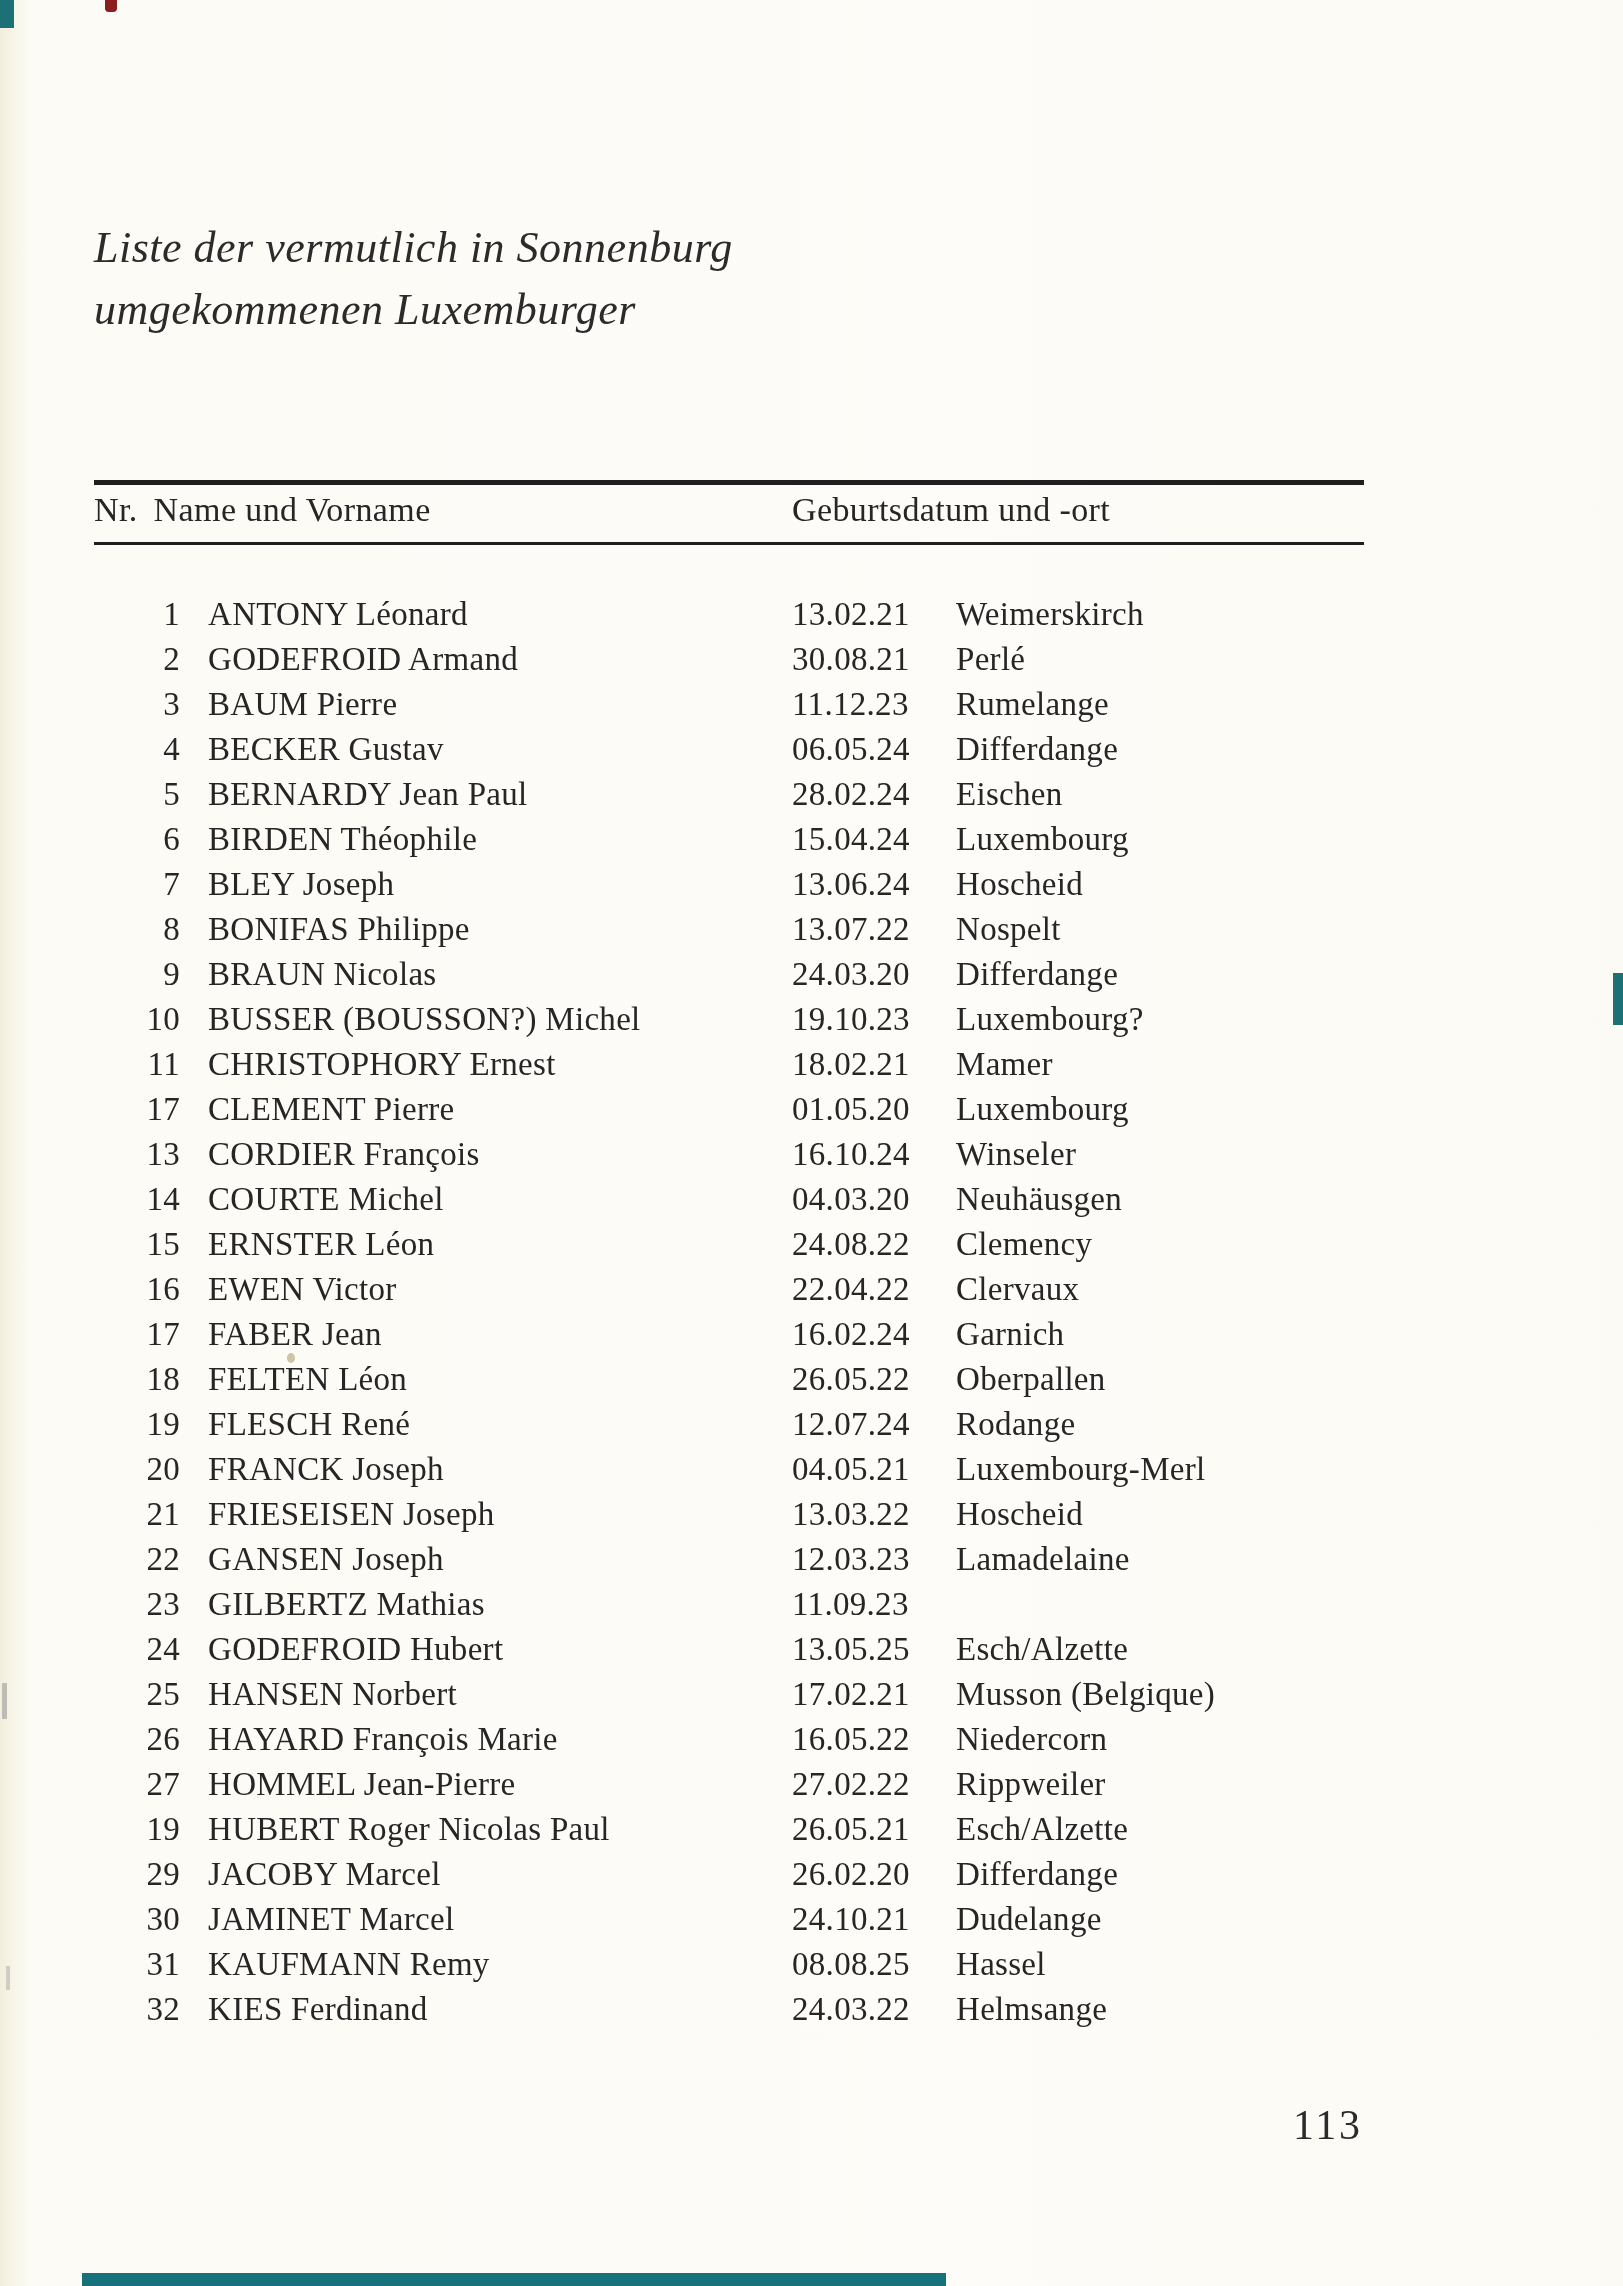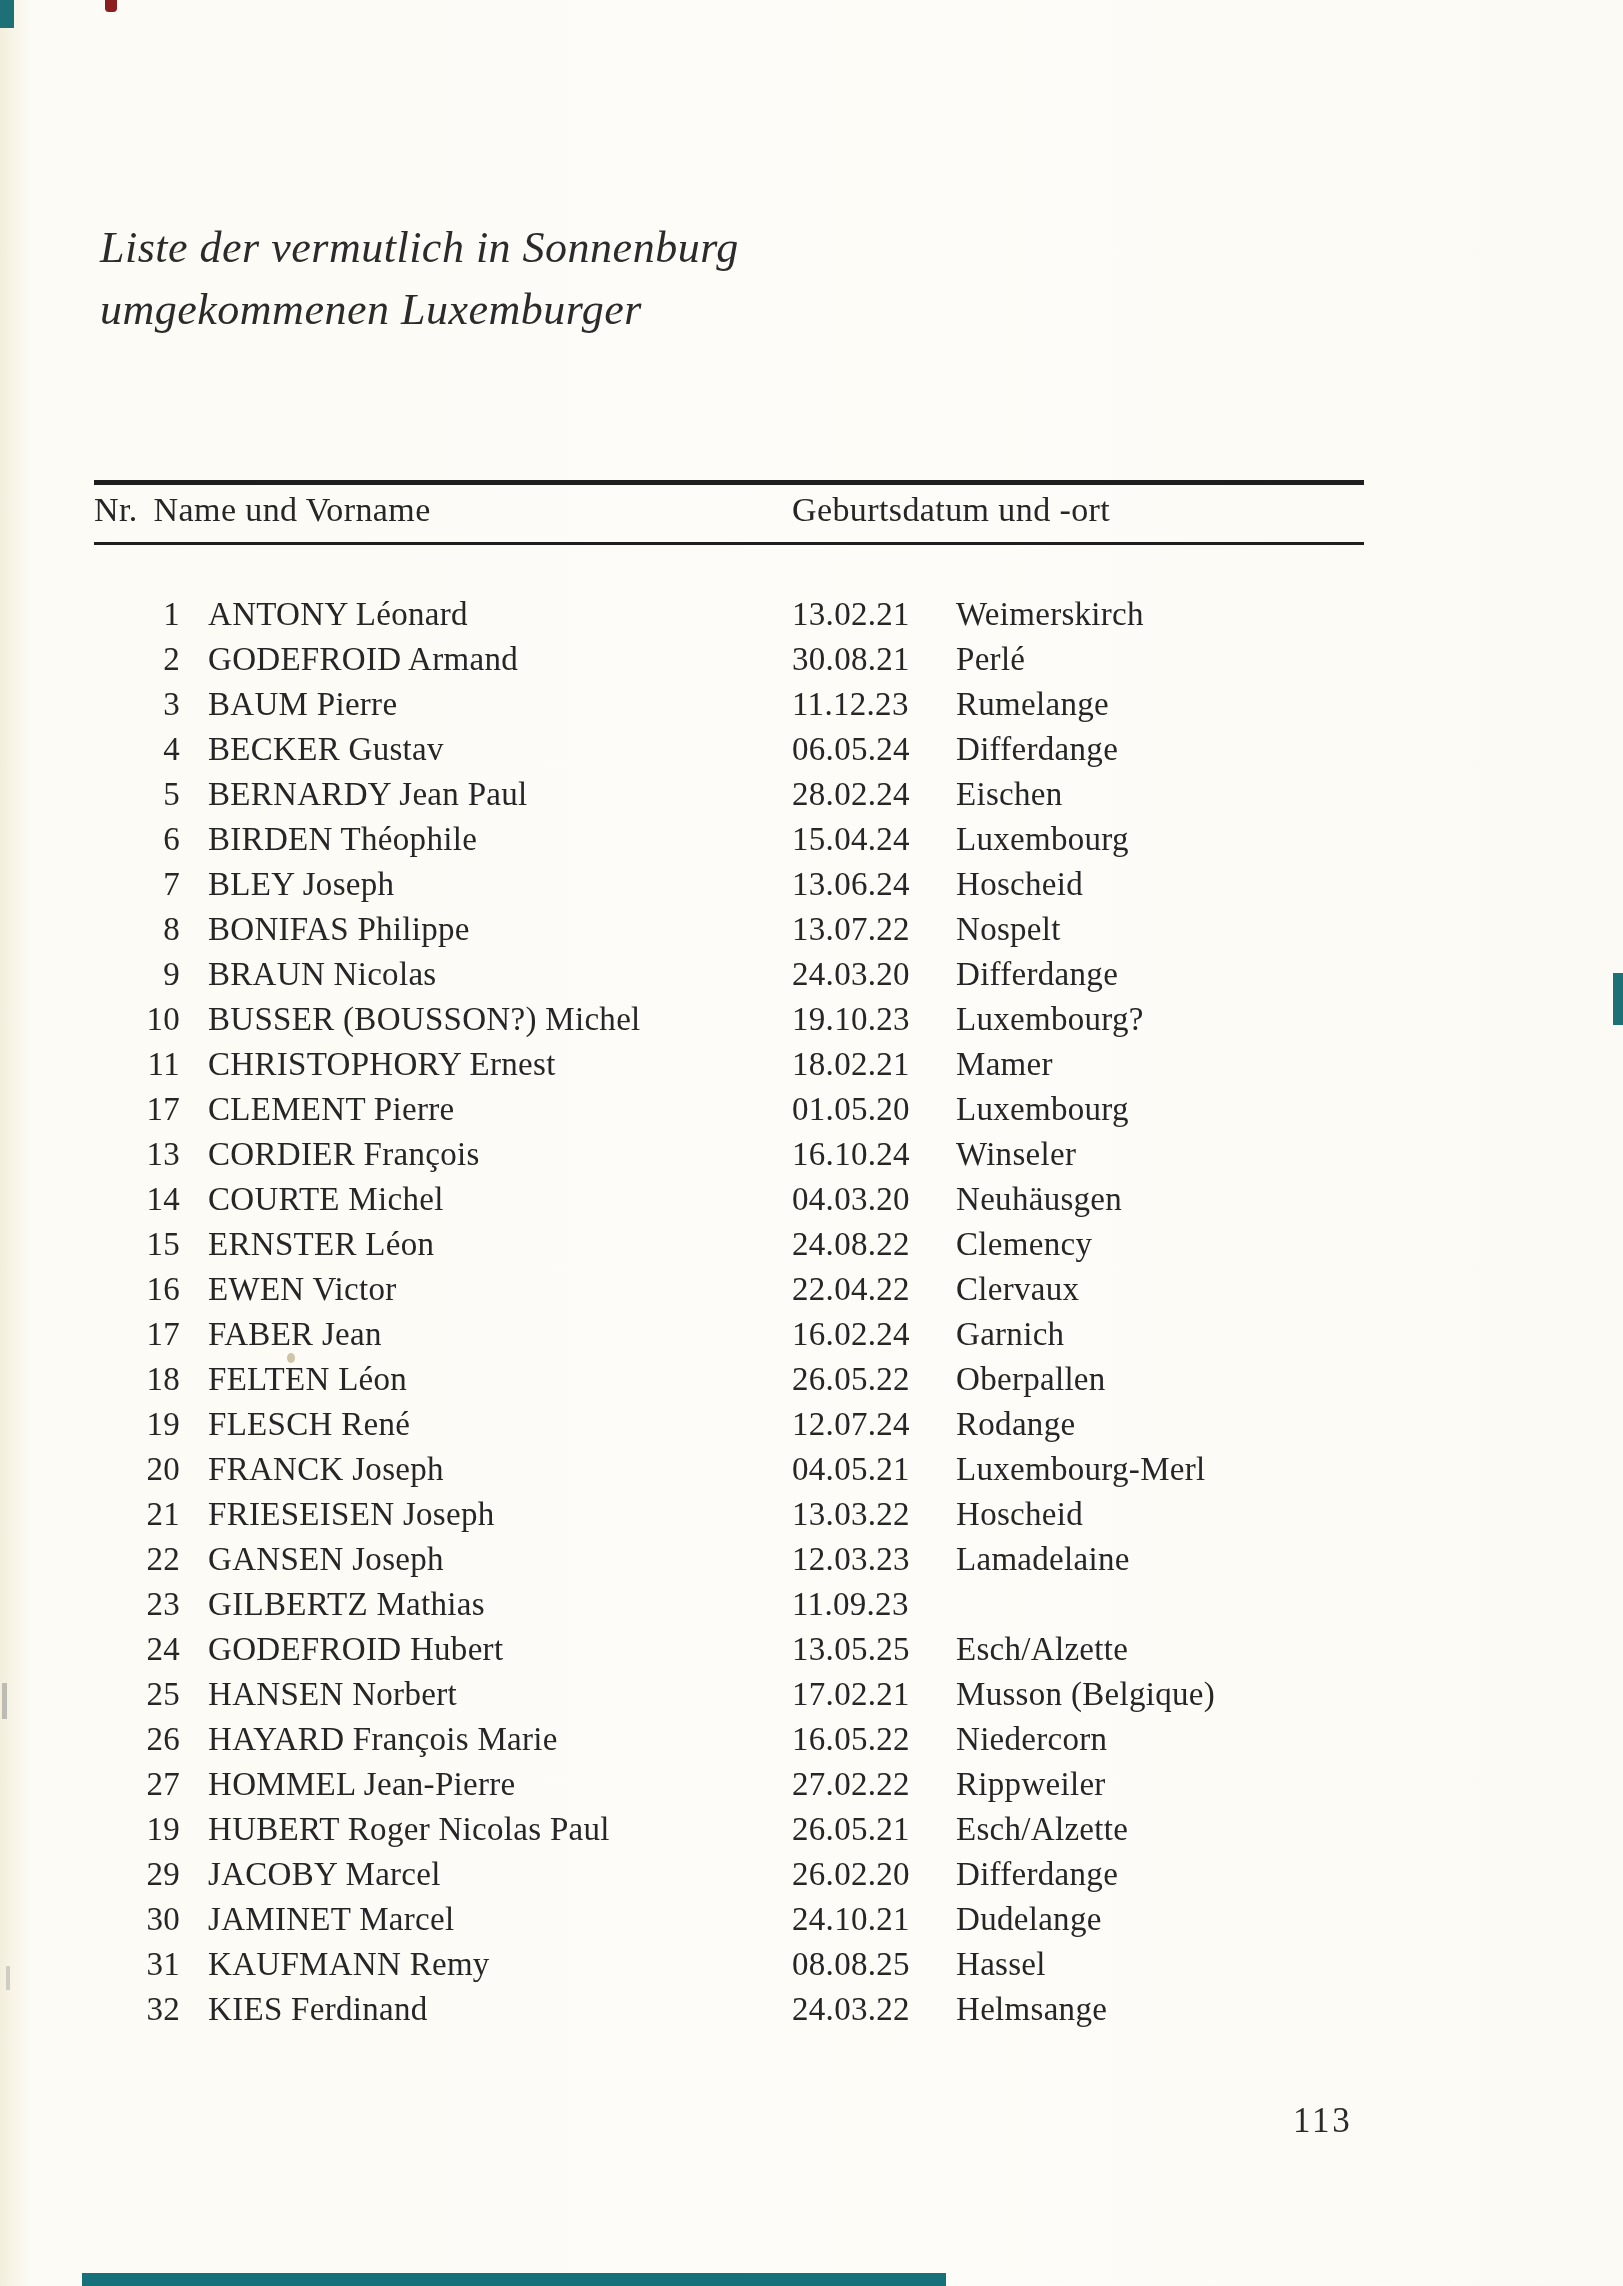--- a/index.html
+++ b/index.html
@@ -16,21 +16,21 @@
   .artifact{position:absolute;}
   .a-corner-teal{left:0;top:0;width:14px;height:28px;background:#1d7076;}
   .a-top-red{left:105px;top:0;width:12px;height:12px;background:#8b1f1f;border-radius:0 0 3.7px 3.7px;}
   .a-right-teal{left:1613px;top:973px;width:10.3px;height:52px;background:#1d7076;}
   .a-left-gray1{left:1.9px;top:1683px;width:4.7px;height:36px;background:#bdbcb4;}
   .a-left-gray2{left:5.6px;top:1966px;width:4.7px;height:24px;background:#cfcec6;}
   .a-speck{left:287px;top:1353px;width:8.4px;height:10.3px;background:#cfc4a6;border-radius:50%;}
   .a-bottom-teal{left:82px;top:2273px;width:864px;height:13px;background:#17717a;}
 
   .title{
-    position:absolute;left:100px;top:217px;margin:0;
+    position:absolute;left:94px;top:217px;margin:0;
     font-style:italic;font-weight:normal;
     font-size:44px;line-height:62px;letter-spacing:0.5px;
     color:#2b2b2b;
   }
   .title .line{display:block;}
 
   .table{position:absolute;left:94px;top:480px;width:1270px;}
   .rule{position:absolute;left:0;width:100%;background:#1f1f1f;}
   .rule-top{top:0;height:4.7px;}
   .rule-bottom{top:62px;height:2.8px;}
@@ -48,21 +48,21 @@
     display:flex;align-items:center;height:45px;
     font-size:33px;letter-spacing:0.3px;white-space:nowrap;
   }
   .cell-nr{width:86px;text-align:right;flex:none;}
   .cell-name{width:584px;padding-left:28px;box-sizing:content-box;flex:none;overflow:visible;}
   .cell-date{width:164px;flex:none;}
   .cell-place{flex:1;}
 
   .pageno{
     position:absolute;left:1293px;top:2101px;
-    font-size:35px;letter-spacing:2.8px;color:#2b2b2b;
+    font-size:42px;letter-spacing:2.8px;color:#2b2b2b;
   }
 </style>
 </head>
 <body>
 
 <div class="page">
 
   <div class="artifact a-corner-teal"></div>
   <div class="artifact a-top-red"></div>
   <div class="artifact a-right-teal"></div>

